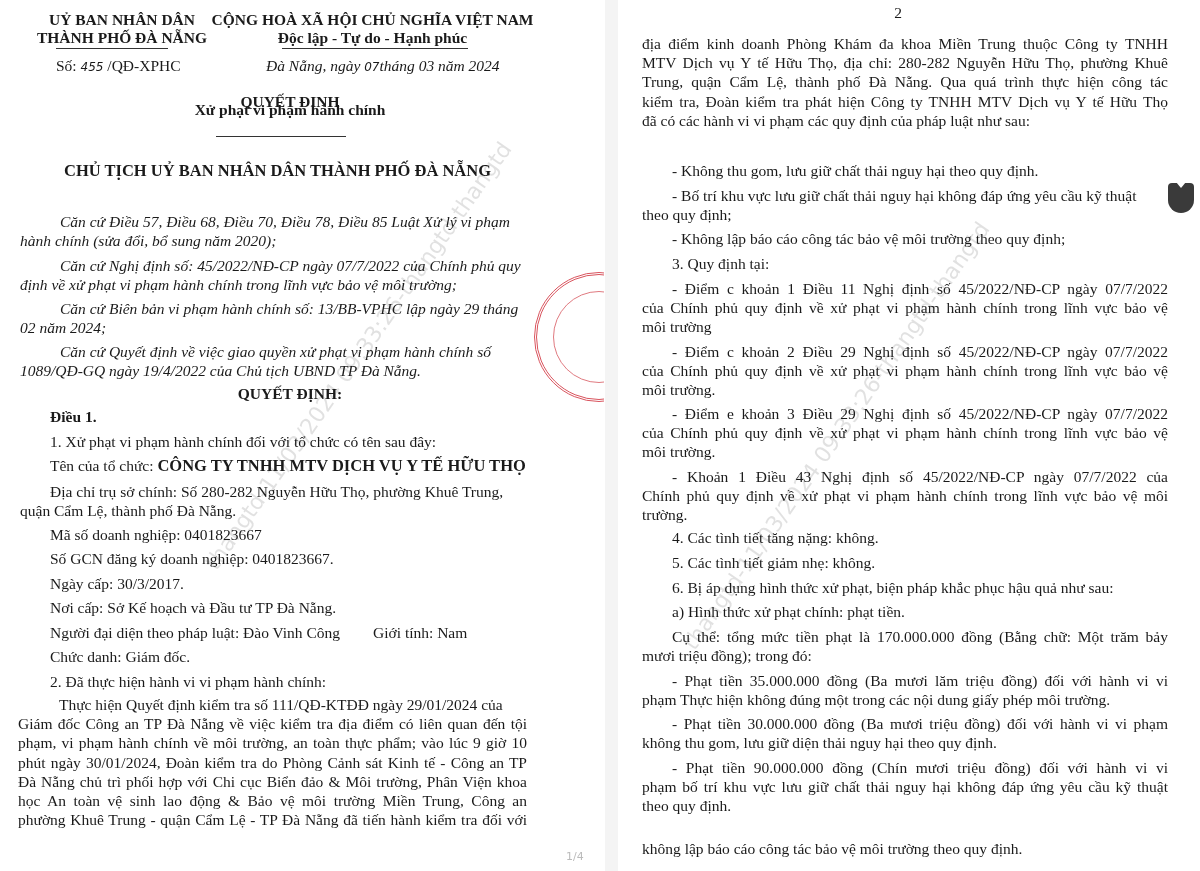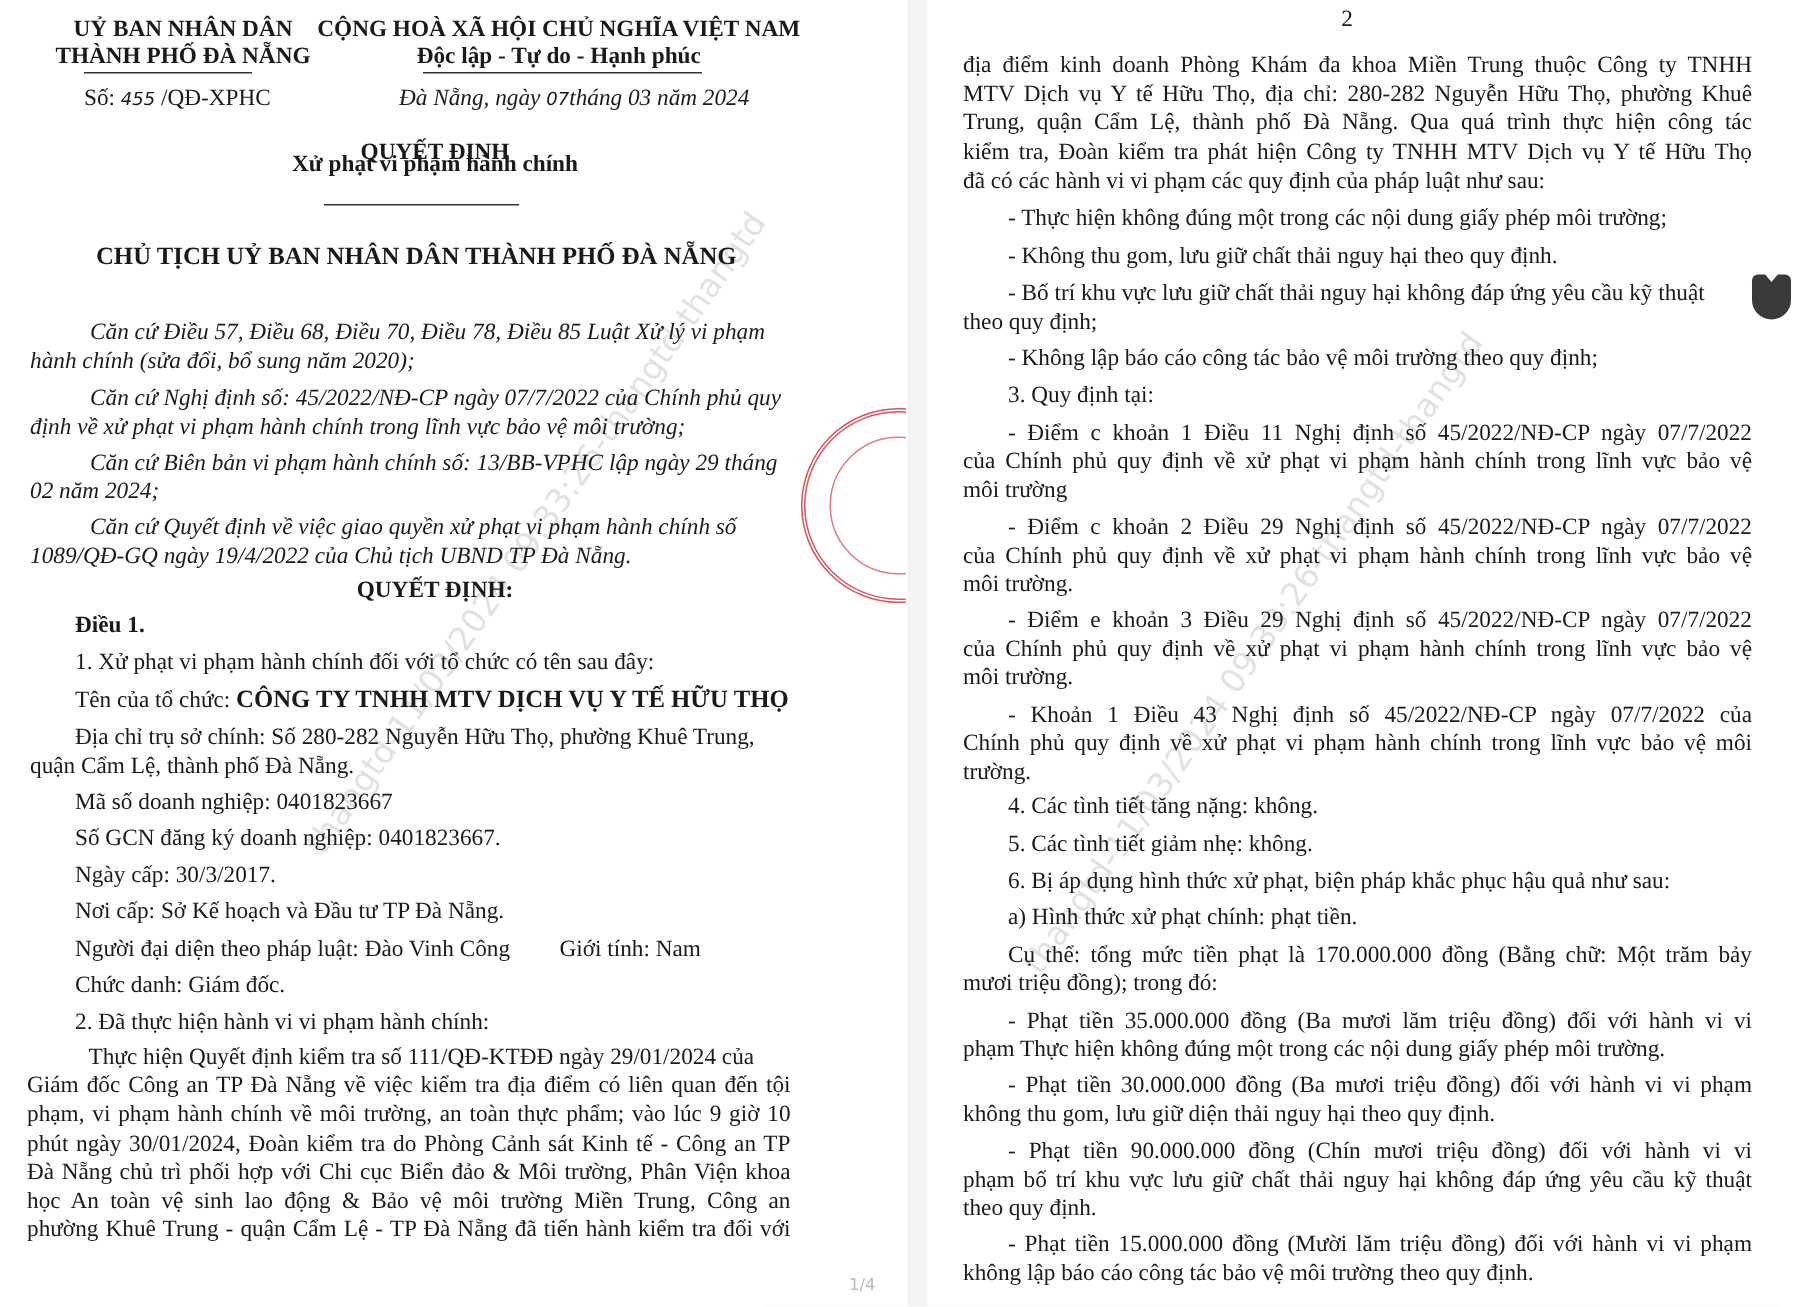--- a/index.html
+++ b/index.html
@@ -111,21 +111,20 @@
   <div class="watermark" style="left:60px;top:640px;">thangtd-11/03/2024 09:33:26-thangtd-thangtd</div>
 
   <div class="txt c" style="left:0;top:3px;width:560px;">2</div>
 
   <div class="txt j" style="left:24px;top:34px;width:526px;text-align-last:justify;">địa điểm kinh doanh Phòng Khám đa khoa Miền Trung thuộc Công ty TNHH</div>
   <div class="txt j" style="left:24px;top:53px;width:526px;text-align-last:justify;">MTV Dịch vụ Y tế Hữu Thọ, địa chỉ: 280-282 Nguyễn Hữu Thọ, phường Khuê</div>
   <div class="txt j" style="left:24px;top:72px;width:526px;text-align-last:justify;">Trung, quận Cẩm Lệ, thành phố Đà Nẵng. Qua quá trình thực hiện công tác</div>
   <div class="txt j" style="left:24px;top:92px;width:526px;text-align-last:justify;">kiểm tra, Đoàn kiểm tra phát hiện Công ty TNHH MTV Dịch vụ Y tế Hữu Thọ</div>
   <div class="txt" style="left:24px;top:111px;">đã có các hành vi vi phạm các quy định của pháp luật như sau:</div>
 
-  <div class="txt" style="left:54px;top:136px;">- Thực hiện không đúng một trong các nội dung giấy phép môi trường;</div>
   <div class="txt" style="left:54px;top:161px;">- Không thu gom, lưu giữ chất thải nguy hại theo quy định.</div>
   <div class="txt" style="left:54px;top:186px;">- Bố trí khu vực lưu giữ chất thải nguy hại không đáp ứng yêu cầu kỹ thuật</div>
   <div class="txt" style="left:24px;top:205px;">theo quy định;</div>
   <div class="txt" style="left:54px;top:229px;">- Không lập báo cáo công tác bảo vệ môi trường theo quy định;</div>
 
   <div class="txt" style="left:54px;top:254px;">3. Quy định tại:</div>
 
   <div class="txt j" style="left:54px;top:279px;width:496px;text-align-last:justify;">- Điểm c khoản 1 Điều 11 Nghị định số 45/2022/NĐ-CP ngày 07/7/2022</div>
   <div class="txt j" style="left:24px;top:298px;width:526px;text-align-last:justify;">của Chính phủ quy định về xử phạt vi phạm hành chính trong lĩnh vực bảo vệ</div>
   <div class="txt" style="left:24px;top:317px;">môi trường</div>
@@ -153,17 +152,16 @@
   <div class="txt j" style="left:54px;top:671px;width:496px;text-align-last:justify;">- Phạt tiền 35.000.000 đồng (Ba mươi lăm triệu đồng) đối với hành vi vi</div>
   <div class="txt" style="left:24px;top:690px;">phạm Thực hiện không đúng một trong các nội dung giấy phép môi trường.</div>
 
   <div class="txt j" style="left:54px;top:714px;width:496px;text-align-last:justify;">- Phạt tiền 30.000.000 đồng (Ba mươi triệu đồng) đối với hành vi vi phạm</div>
   <div class="txt" style="left:24px;top:733px;">không thu gom, lưu giữ diện thải nguy hại theo quy định.</div>
 
   <div class="txt j" style="left:54px;top:758px;width:496px;text-align-last:justify;">- Phạt tiền 90.000.000 đồng (Chín mươi triệu đồng) đối với hành vi vi</div>
   <div class="txt j" style="left:24px;top:777px;width:526px;text-align-last:justify;">phạm bố trí khu vực lưu giữ chất thải nguy hại không đáp ứng yêu cầu kỹ thuật</div>
   <div class="txt" style="left:24px;top:796px;">theo quy định.</div>
 
-  <div class="txt j" style="left:54px;top:820px;width:496px;text-align-last:justify;">- Phạt tiền 15.000.000 đồng (Mười lăm triệu đồng) đối với hành vi vi phạm</div>
   <div class="txt" style="left:24px;top:839px;">không lập báo cáo công tác bảo vệ môi trường theo quy định.</div>
 </div>
 
 <div class="side-icon"></div>
 
 </body></html>

